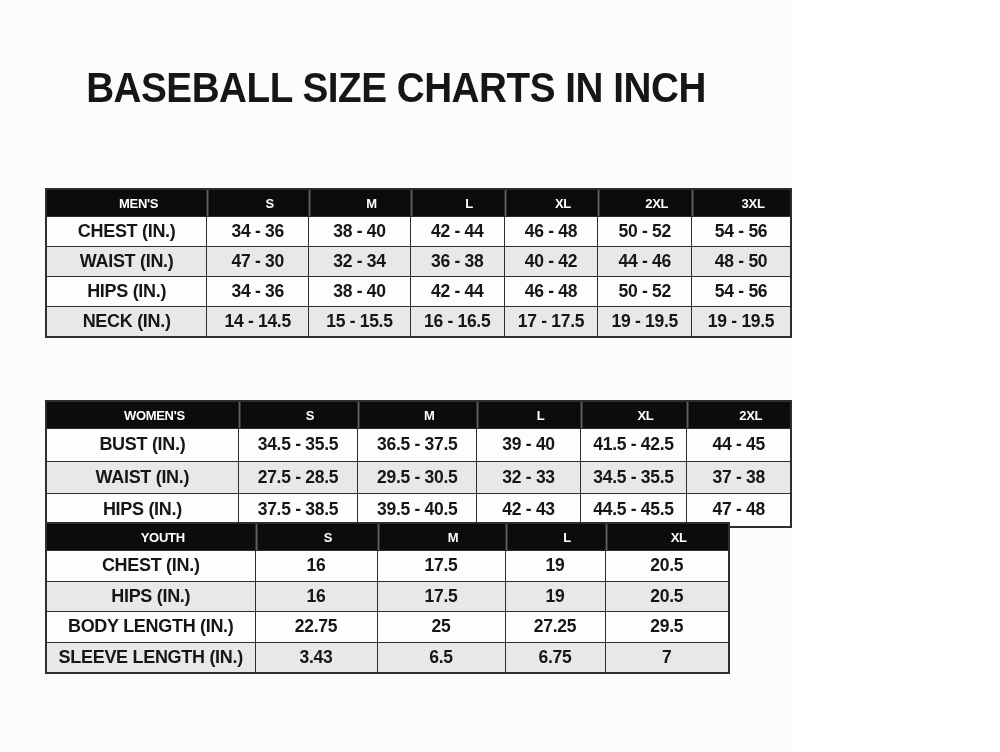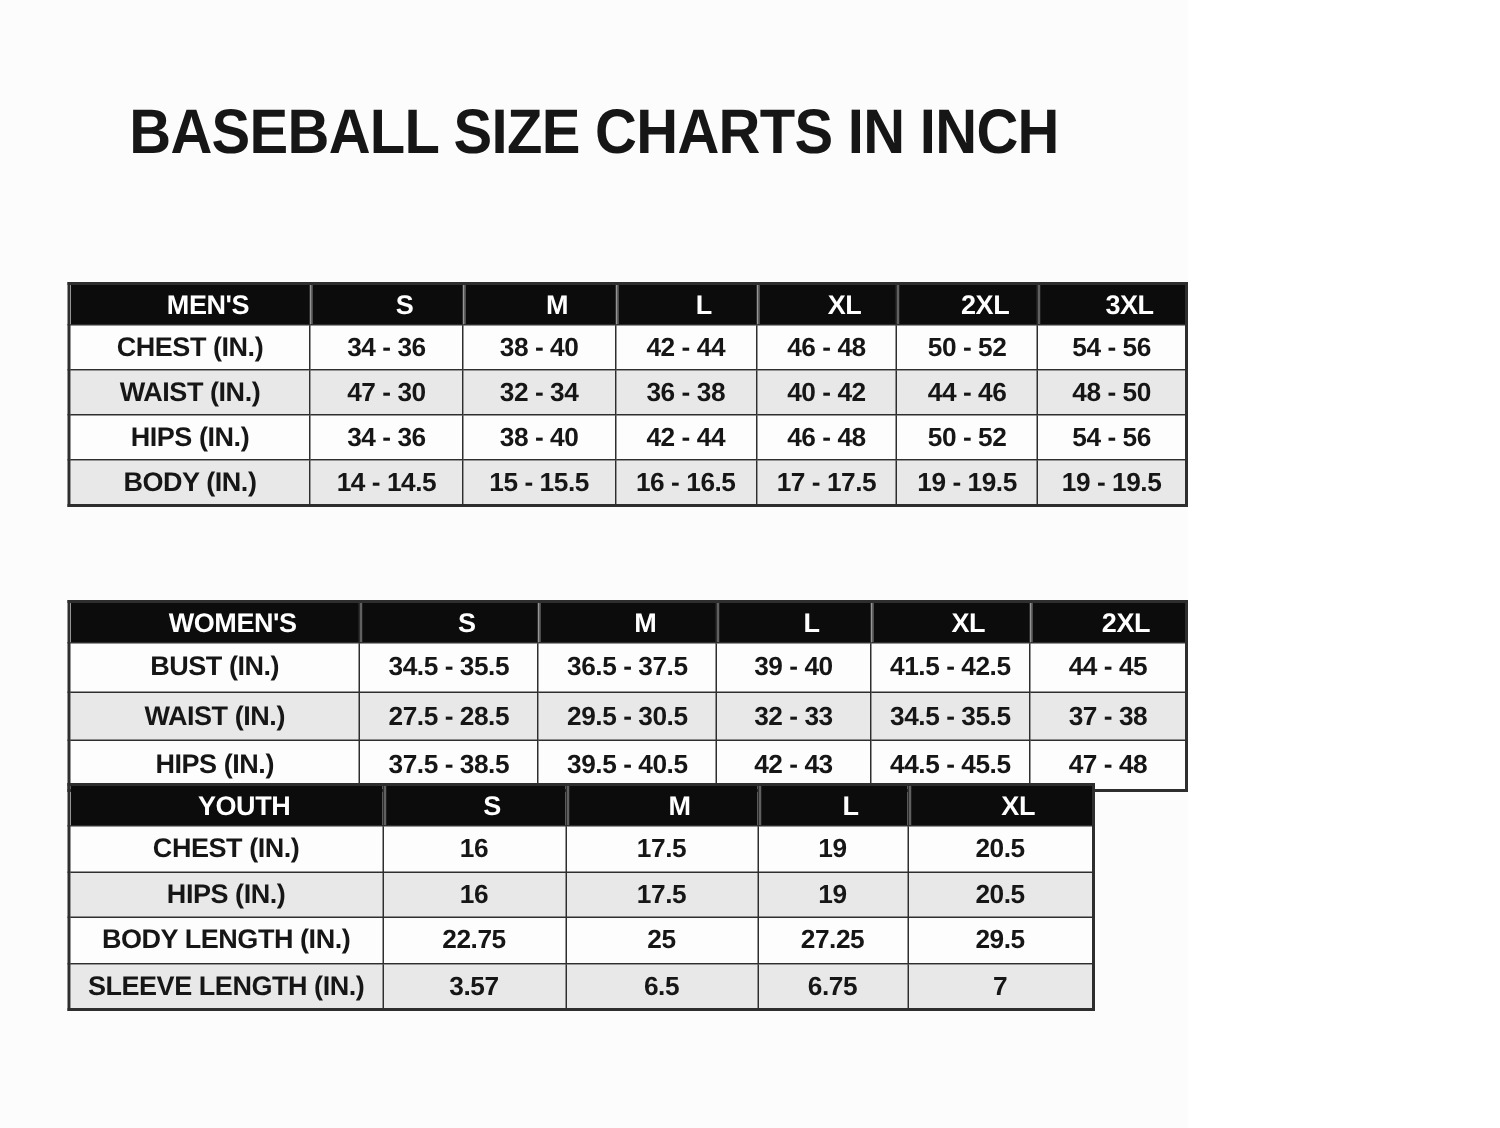--- a/index.html
+++ b/index.html
@@ -43,21 +43,21 @@
     text-align: center;
     vertical-align: middle;
     font-weight: bold;
     letter-spacing: -0.3px;
     overflow: hidden;
     white-space: nowrap;
   }
   .size-table th {
     background: var(--header-bg, #0c0c0c);
     color: var(--header-text, #ffffff);
-    font-size: 18px;
+    font-size: 13px;
     height: 26px;
     padding-left: 28px;
   }
   .size-table th + th { box-shadow: inset 1.5px 0 0 rgba(255,255,255,0.35); }
   .size-table td {
     background: var(--row-bg, #fdfdfd);
     color: var(--text, #141414);
     font-size: 17.5px;
     height: 29px;
   }
@@ -115,21 +115,21 @@
           <tr>
             <td class="row-label">HIPS (IN.)</td>
             <td class="value-cell">34 - 36</td>
             <td class="value-cell">38 - 40</td>
             <td class="value-cell">42 - 44</td>
             <td class="value-cell">46 - 48</td>
             <td class="value-cell">50 - 52</td>
             <td class="value-cell">54 - 56</td>
           </tr>
           <tr>
-            <td class="row-label">BODY (IN.)</td>
+            <td class="row-label">NECK (IN.)</td>
             <td class="value-cell">14 - 14.5</td>
             <td class="value-cell">15 - 15.5</td>
             <td class="value-cell">16 - 16.5</td>
             <td class="value-cell">17 - 17.5</td>
             <td class="value-cell">19 - 19.5</td>
             <td class="value-cell">19 - 19.5</td>
           </tr>
         </tbody>
       </table>
     </section>
@@ -216,21 +216,21 @@
           </tr>
           <tr>
             <td class="row-label">BODY LENGTH (IN.)</td>
             <td class="value-cell">22.75</td>
             <td class="value-cell">25</td>
             <td class="value-cell">27.25</td>
             <td class="value-cell">29.5</td>
           </tr>
           <tr>
             <td class="row-label">SLEEVE LENGTH (IN.)</td>
-            <td class="value-cell">3.57</td>
+            <td class="value-cell">3.43</td>
             <td class="value-cell">6.5</td>
             <td class="value-cell">6.75</td>
             <td class="value-cell">7</td>
           </tr>
         </tbody>
       </table>
     </section>
 </div>
 
 </body></html>

